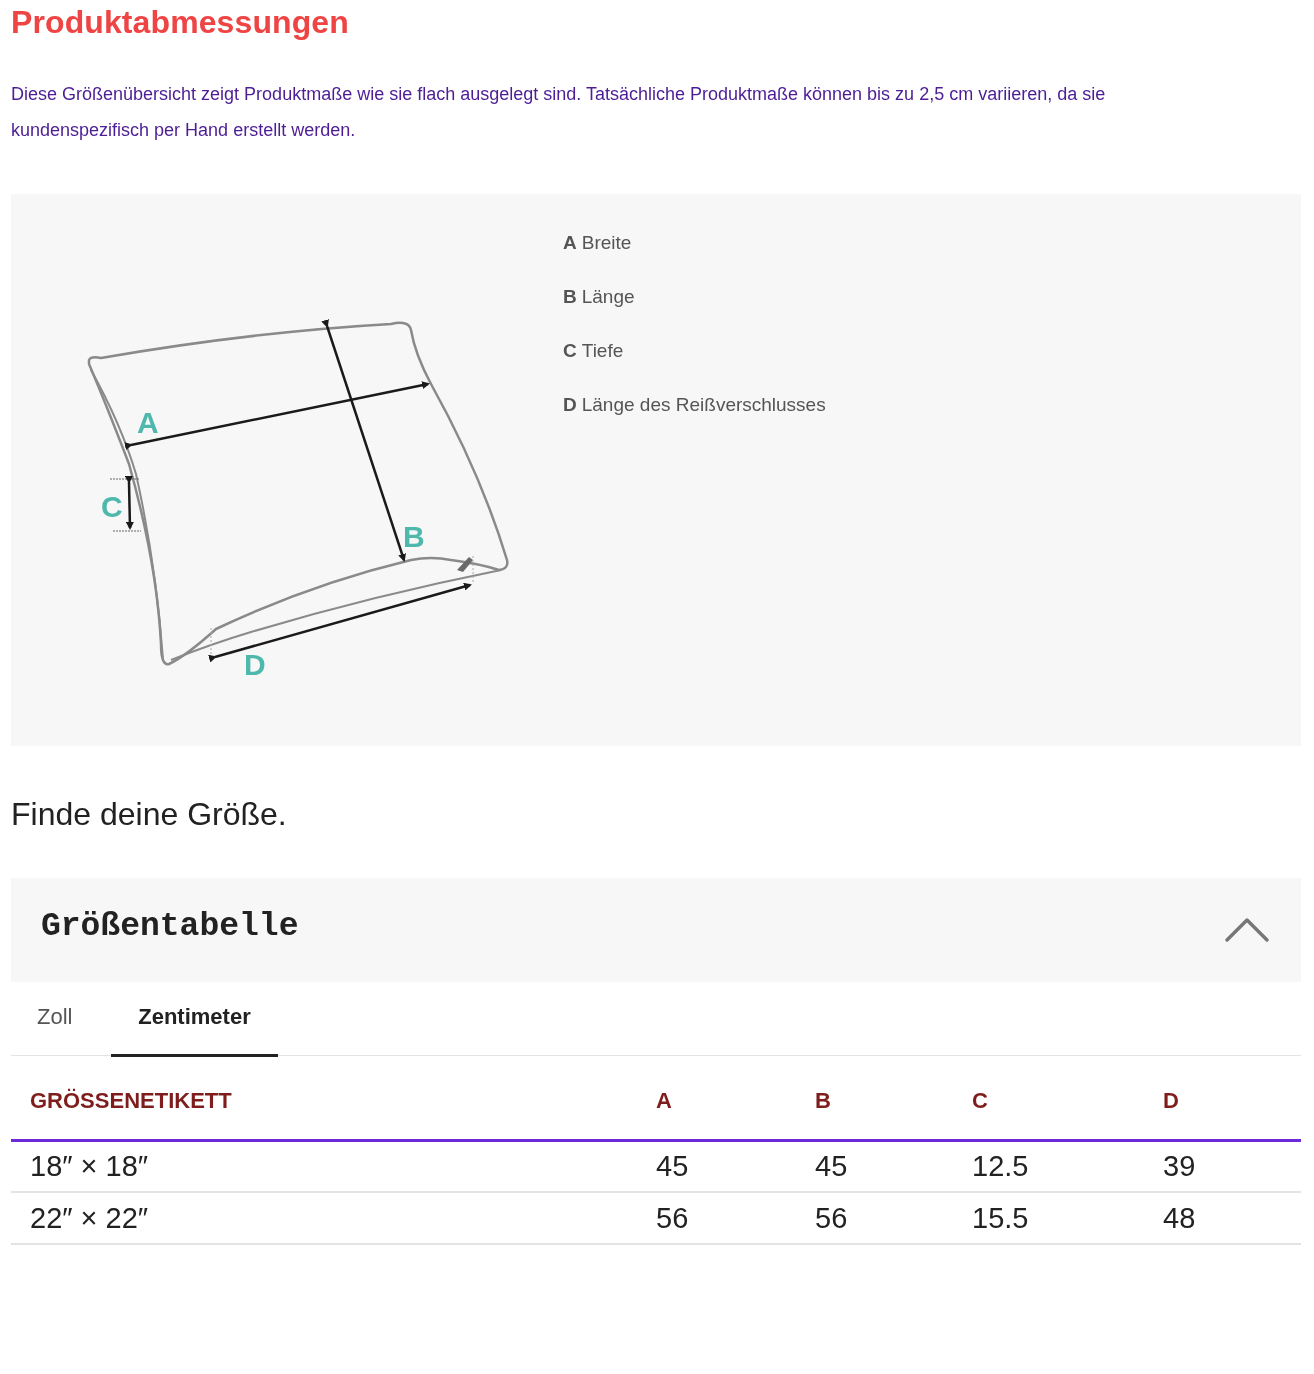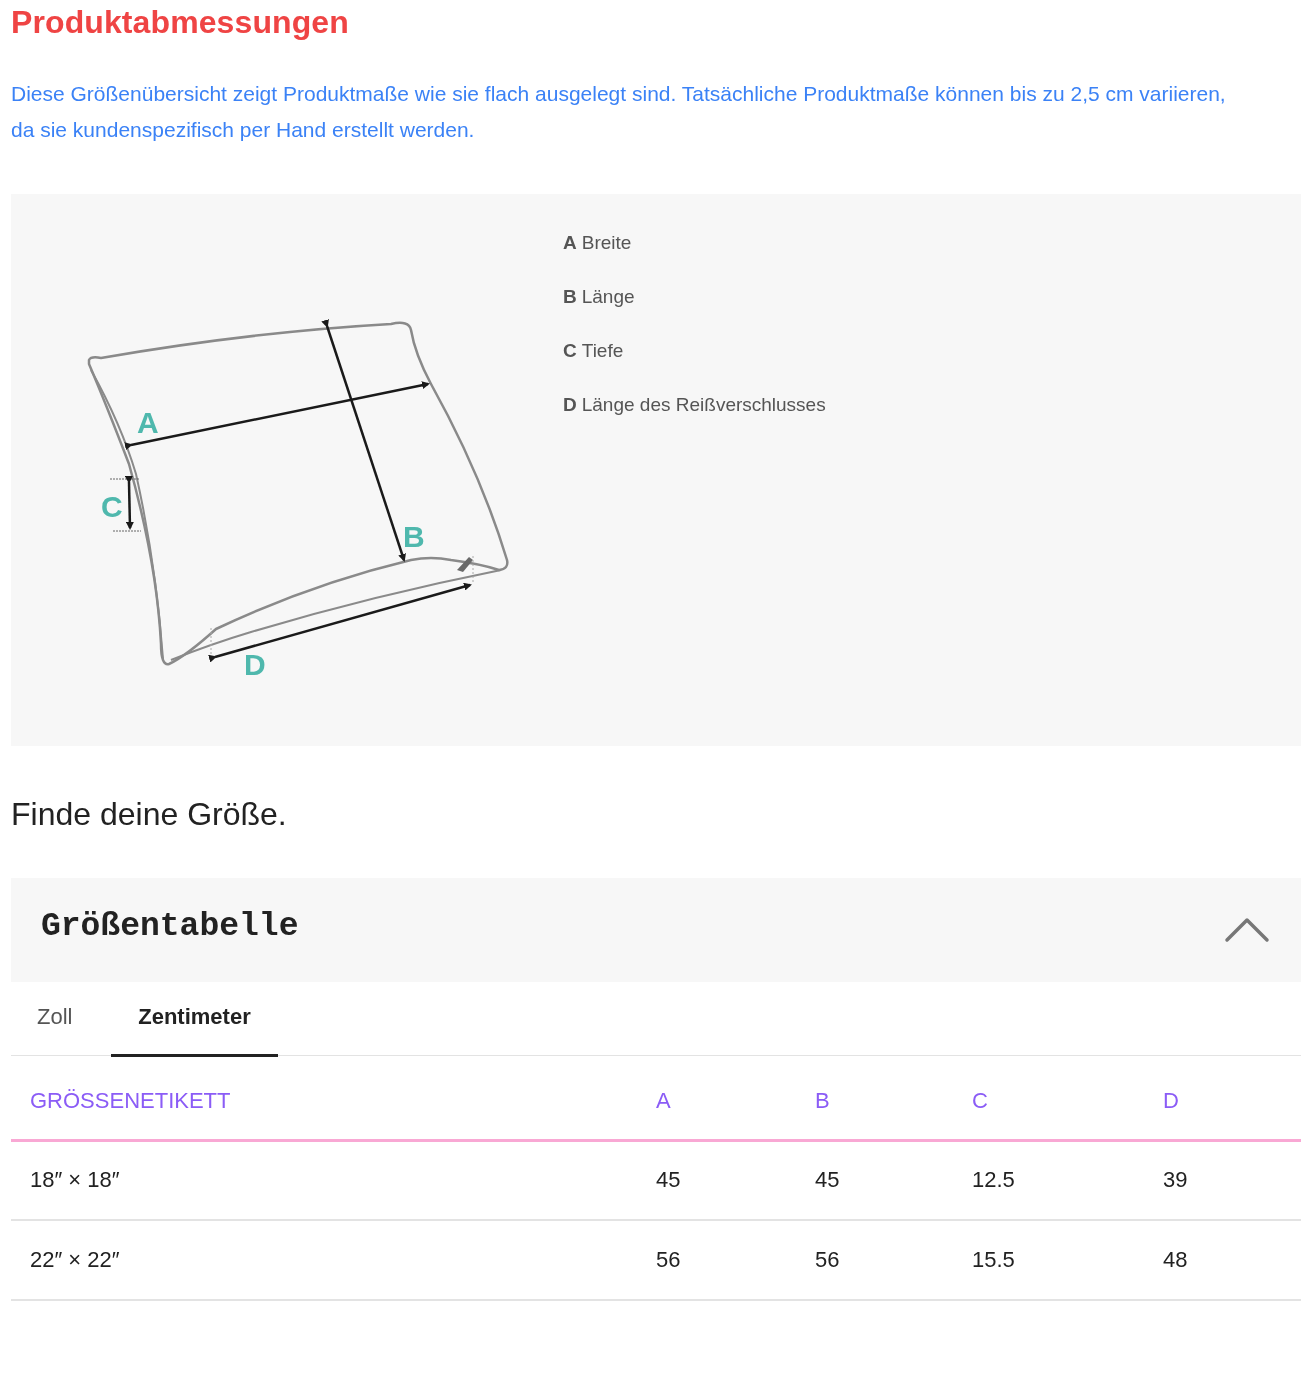--- a/index.html
+++ b/index.html
@@ -1,43 +1,43 @@
 <!DOCTYPE html>
 <html><head>
   <meta charset="utf-8">
   <style>
     * { box-sizing: border-box; margin: 0; padding: 0; }
     html, body { width: 1314px; height: 1374px; background: #ffffff; overflow: hidden; }
     body { font-family: "Liberation Sans", sans-serif; color: #222222; position: relative; }
     .wrap { position: absolute; left: 11px; top: 0; width: 1290px; }
 
     .h1 { position: absolute; left: 0; top: 4px; font-size: 32px; font-weight: 700; color: #ef4444; letter-spacing: 0.1px; }
-    .intro { position: absolute; left: 0; top: 76px; width: 1230px; font-size: 21px; line-height: 36px; color: #3b82f6; }
+    .intro { position: absolute; left: 0; top: 76px; width: 1230px; font-size: 18px; line-height: 36px; color: #4c1d95; }
 
     .diagram-panel { position: absolute; left: 0; top: 194px; width: 1290px; height: 552px; background: #f7f7f7; }
     .diagram-svg { position: absolute; left: 50px; top: 110px; }
     .legend { position: absolute; left: 552px; top: 36px; }
     .legend-item { font-size: 19px; color: #555; height: 54px; line-height: 26px; }
     .legend-item .key { font-weight: 700; color: #555; margin-right: 5px; }
 
     .h2 { position: absolute; left: 0; top: 796px; font-size: 32px; font-weight: 400; color: #222; }
 
     .acc-header { position: absolute; left: 0; top: 878px; width: 1290px; height: 104px; background: #f7f7f7; font-family: Liberation Mono, monospace; }
     .acc-title { position: absolute; left: 30px; top: 30px; font-size: 33px; font-weight: 700; color: #222; }
     .acc-toggle { position: absolute; right: 28px; top: 30px; width: 50px; height: 40px; cursor: pointer; }
 
     .tabs { position: absolute; left: 0; top: 982px; width: 1290px; height: 74px; border-bottom: 1px solid #e3e3e3; }
     .tab { position: absolute; top: 0; height: 74px; line-height: 70px; font-size: 22px; cursor: pointer; text-align: center; }
     .tab.zoll { left: 26px; color: #555; font-weight: 400; }
     .tab.cm { left: 100px; width: 167px; color: #222; font-weight: 700; }
     .tab.cm::after { content: ""; position: absolute; left: 0; right: 0; bottom: -1px; height: 3px; background: #222; }
 
     table { position: absolute; left: 0; top: 1056px; width: 1290px; border-collapse: collapse; }
-    th { text-align: left; font-size: 22px; font-weight: 400; color: #8b5cf6; height: 84px; padding-top: 8px; border-bottom: 3px solid #f9a8d4; }
-    td { font-size: 22px; color: #222; height: 80px; border-bottom: 2px solid #e3e3e3; }
+    th { text-align: left; font-size: 22px; font-weight: 700; color: #7f1d1d; height: 84px; padding-top: 8px; border-bottom: 3px solid #6d28d9; }
+    td { font-size: 29px; color: #222; height: 52px; border-bottom: 2px solid #e3e3e3; }
     th:nth-child(1), td:nth-child(1) { padding-left: 19px; width: 645px; }
     th:nth-child(2), td:nth-child(2) { width: 159px; }
     th:nth-child(3), td:nth-child(3) { width: 157px; }
     th:nth-child(4), td:nth-child(4) { width: 191px; }
   </style>
 </head>
 <body>
 
 <div class="wrap">
 

